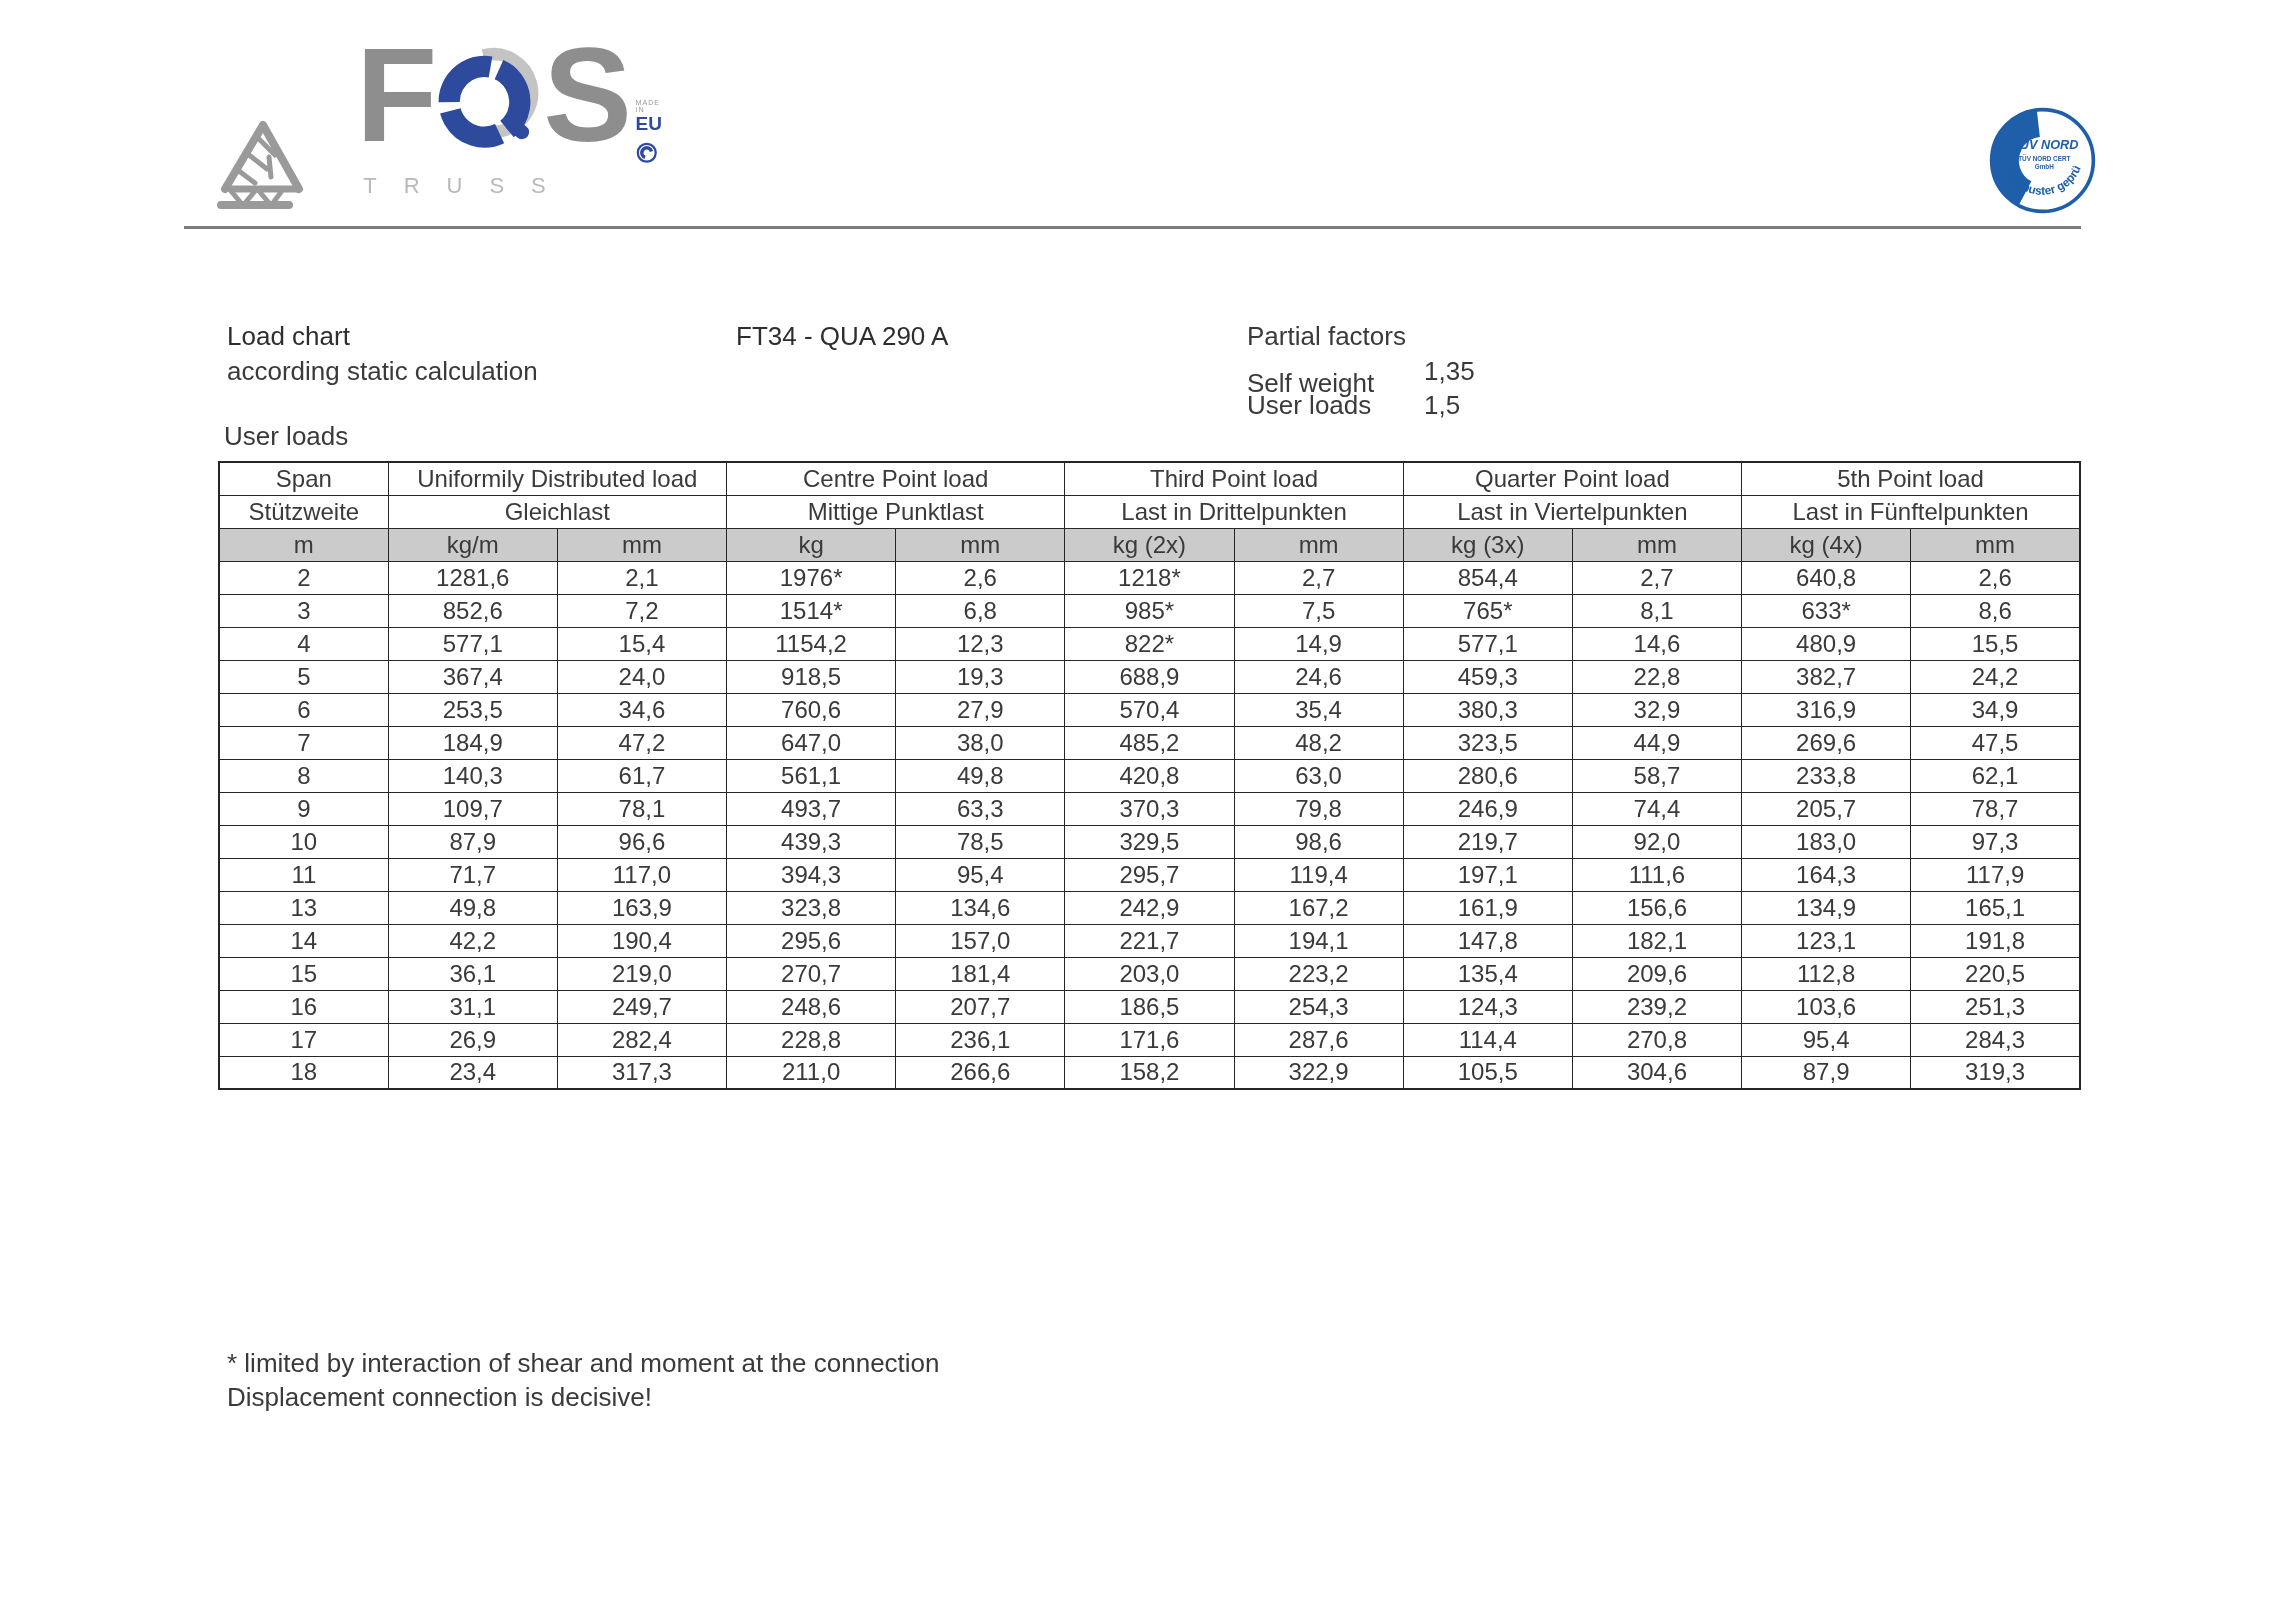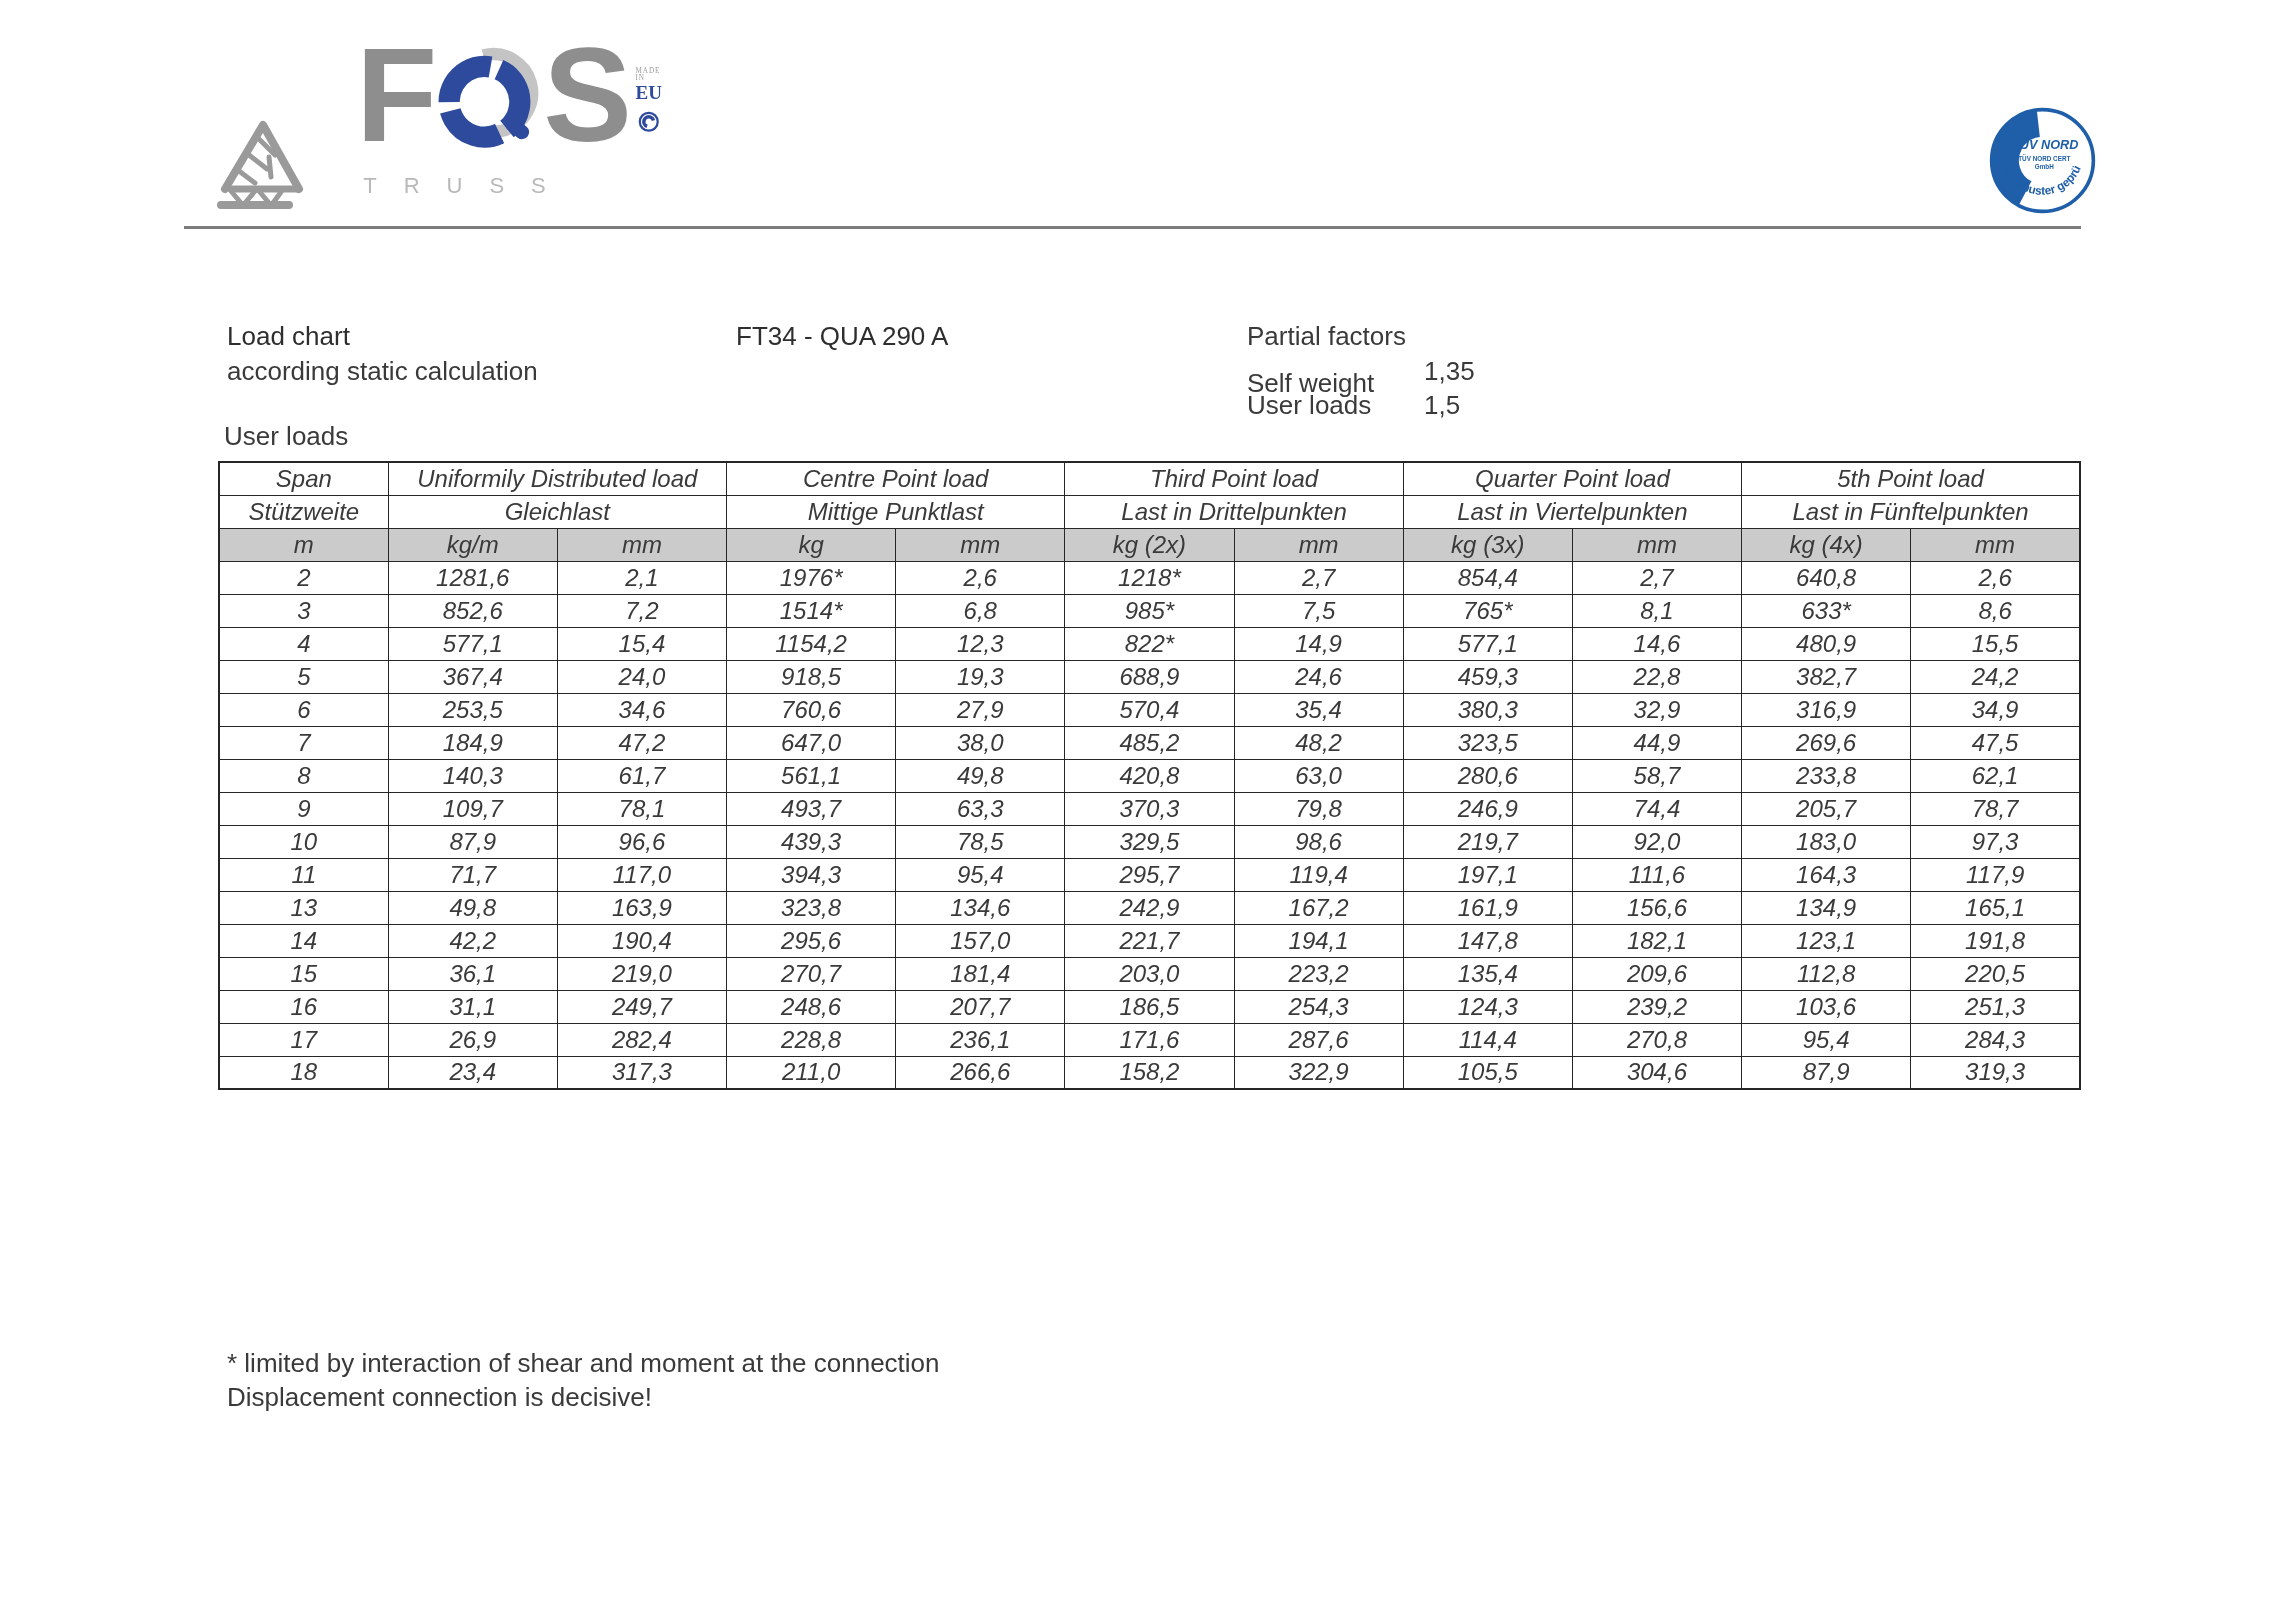--- a/index.html
+++ b/index.html
@@ -8,21 +8,21 @@
   .page {
     position:relative; width:2293px; height:1621px; background:#ffffff; overflow:hidden;
   }
 
   
   .truss-icon { position:absolute; left:211px; top:113px; width:100px; height:104px; }
   .fqs-logo { position:absolute; left:356px; top:47px; width:269px; height:152px; }
   .fqs-row { display:flex; align-items:flex-start; height:106px; }
   .fqs-letter { font-weight:bold; font-size:133px; line-height:97px; color:#8e8e8e; letter-spacing:-3.6px; }
   .fqs-q { position:relative; width:106px; height:106px; margin:0 1.8px; }
-  .fqs-badges { display:flex; flex-direction:column; align-items:center; margin-left:7.2px; margin-top:21px;font-family:Liberation Serif, serif; }
+  .fqs-badges { display:flex; flex-direction:column; margin-left:7.2px; margin-top:52px; }
   .eu-text { font-weight:bold; font-size:19px; color:#2e4a9c; line-height:21.5px; }
   .madein { font-size:7.2px; color:#9a9a9a; letter-spacing:0.9px; line-height:7.2px; }
   .mini-cert { width:21.5px; height:21.5px; margin-top:7.2px; }
   .fqs-sub { margin-top:19.7px; font-size:22px; color:#b9b9b9; letter-spacing:27px; padding-left:7.2px; }
 
   .tuv-badge { position:absolute; left:1988px; top:106px; width:109px; height:109px; }
 
   .divider { position:absolute; left:184px; top:226px; width:1897px; height:2.7px; background:#7c7c7c; }
 
   
@@ -34,21 +34,21 @@
   .pf-label { left:1247px; top:321px; }
   .pf-row1-label { left:1247px; top:368px; }
   .pf-row2-label { left:1247px; top:390px; }
   .pf-val { width:152px; text-align:left; }
   .pf-row1-val { left:1424px; top:356px; }
   .pf-row2-val { left:1424px; top:390px; }
   .table-caption { left:224px; top:421px; }
 
   
   table.load { position:absolute; left:218px; top:461px; width:1863px;
-    border-collapse:collapse; table-layout:fixed;font-style:italic; }
+    border-collapse:collapse; table-layout:fixed; }
   table.load td {
     border:1.8px solid #262626; text-align:center; vertical-align:middle;
     font-size:24px; color:#3a3a3a; height:33px; padding:0 3.6px; overflow:hidden; white-space:nowrap;
   }
   table.load { border:2.7px solid #262626; }
   tr.units td { background:#cbcbcb; }
 
   
   .note1 { left:227px; top:1281px; }
   .note2 { left:227px; top:1348px; }

